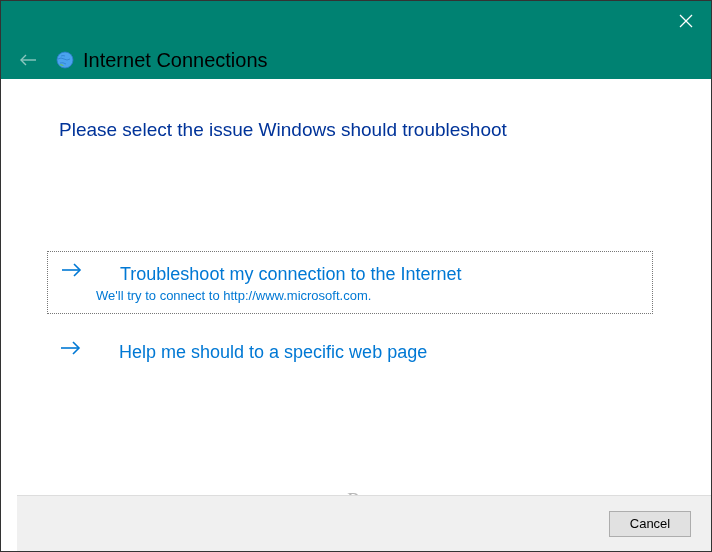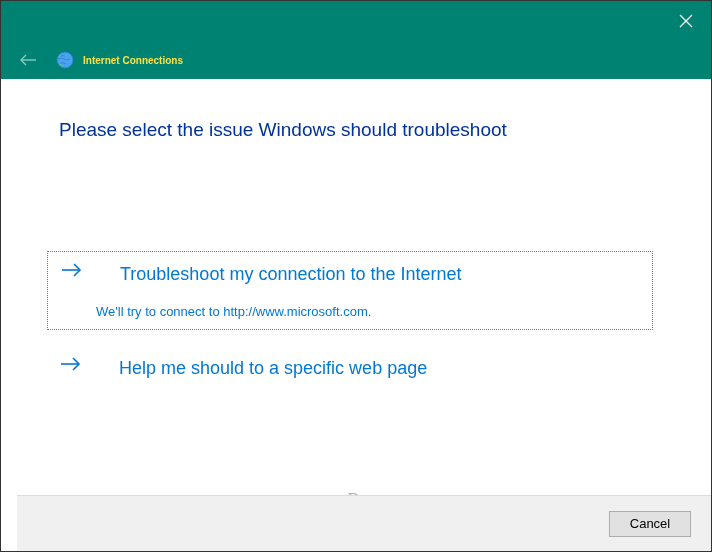--- a/index.html
+++ b/index.html
@@ -55,23 +55,23 @@
     .header-icon {
       width: 20px;
       height: 20px;
       display: flex;
       align-items: center;
       justify-content: center;
       margin-right: 8px;
       font-size: 14px;
     }
     .header-title {
-      color: #fde047;
-      font-size: 10px;
-      font-weight: 700;
+      color: #000000;
+      font-size: 20px;
+      font-weight: 400;
     }
     .content {
       padding: 40px 58px 0 58px;
       height: calc(100% - 40px - 38px - 56px);
     }
     .instruction {
       color: #003399;
       font-size: 19px;
       font-weight: 400;
       margin-bottom: 110px;
@@ -103,21 +103,21 @@
     }
     .option-title {
       color: #0078d4;
       font-size: 18px;
       line-height: 24px;
       margin-left: 24px;
     }
     .option-desc {
       color: #0078d4;
       font-size: 13px;
-      margin-top: 18px;
+      margin-top: 2px;
     }
     .footer {
       position: absolute;
       bottom: 0;
       left: 16px;
       right: 0;
       height: 56px;
       background: #f0f0f0;
       border-top: 1px solid #ddd;
       display: flex;

